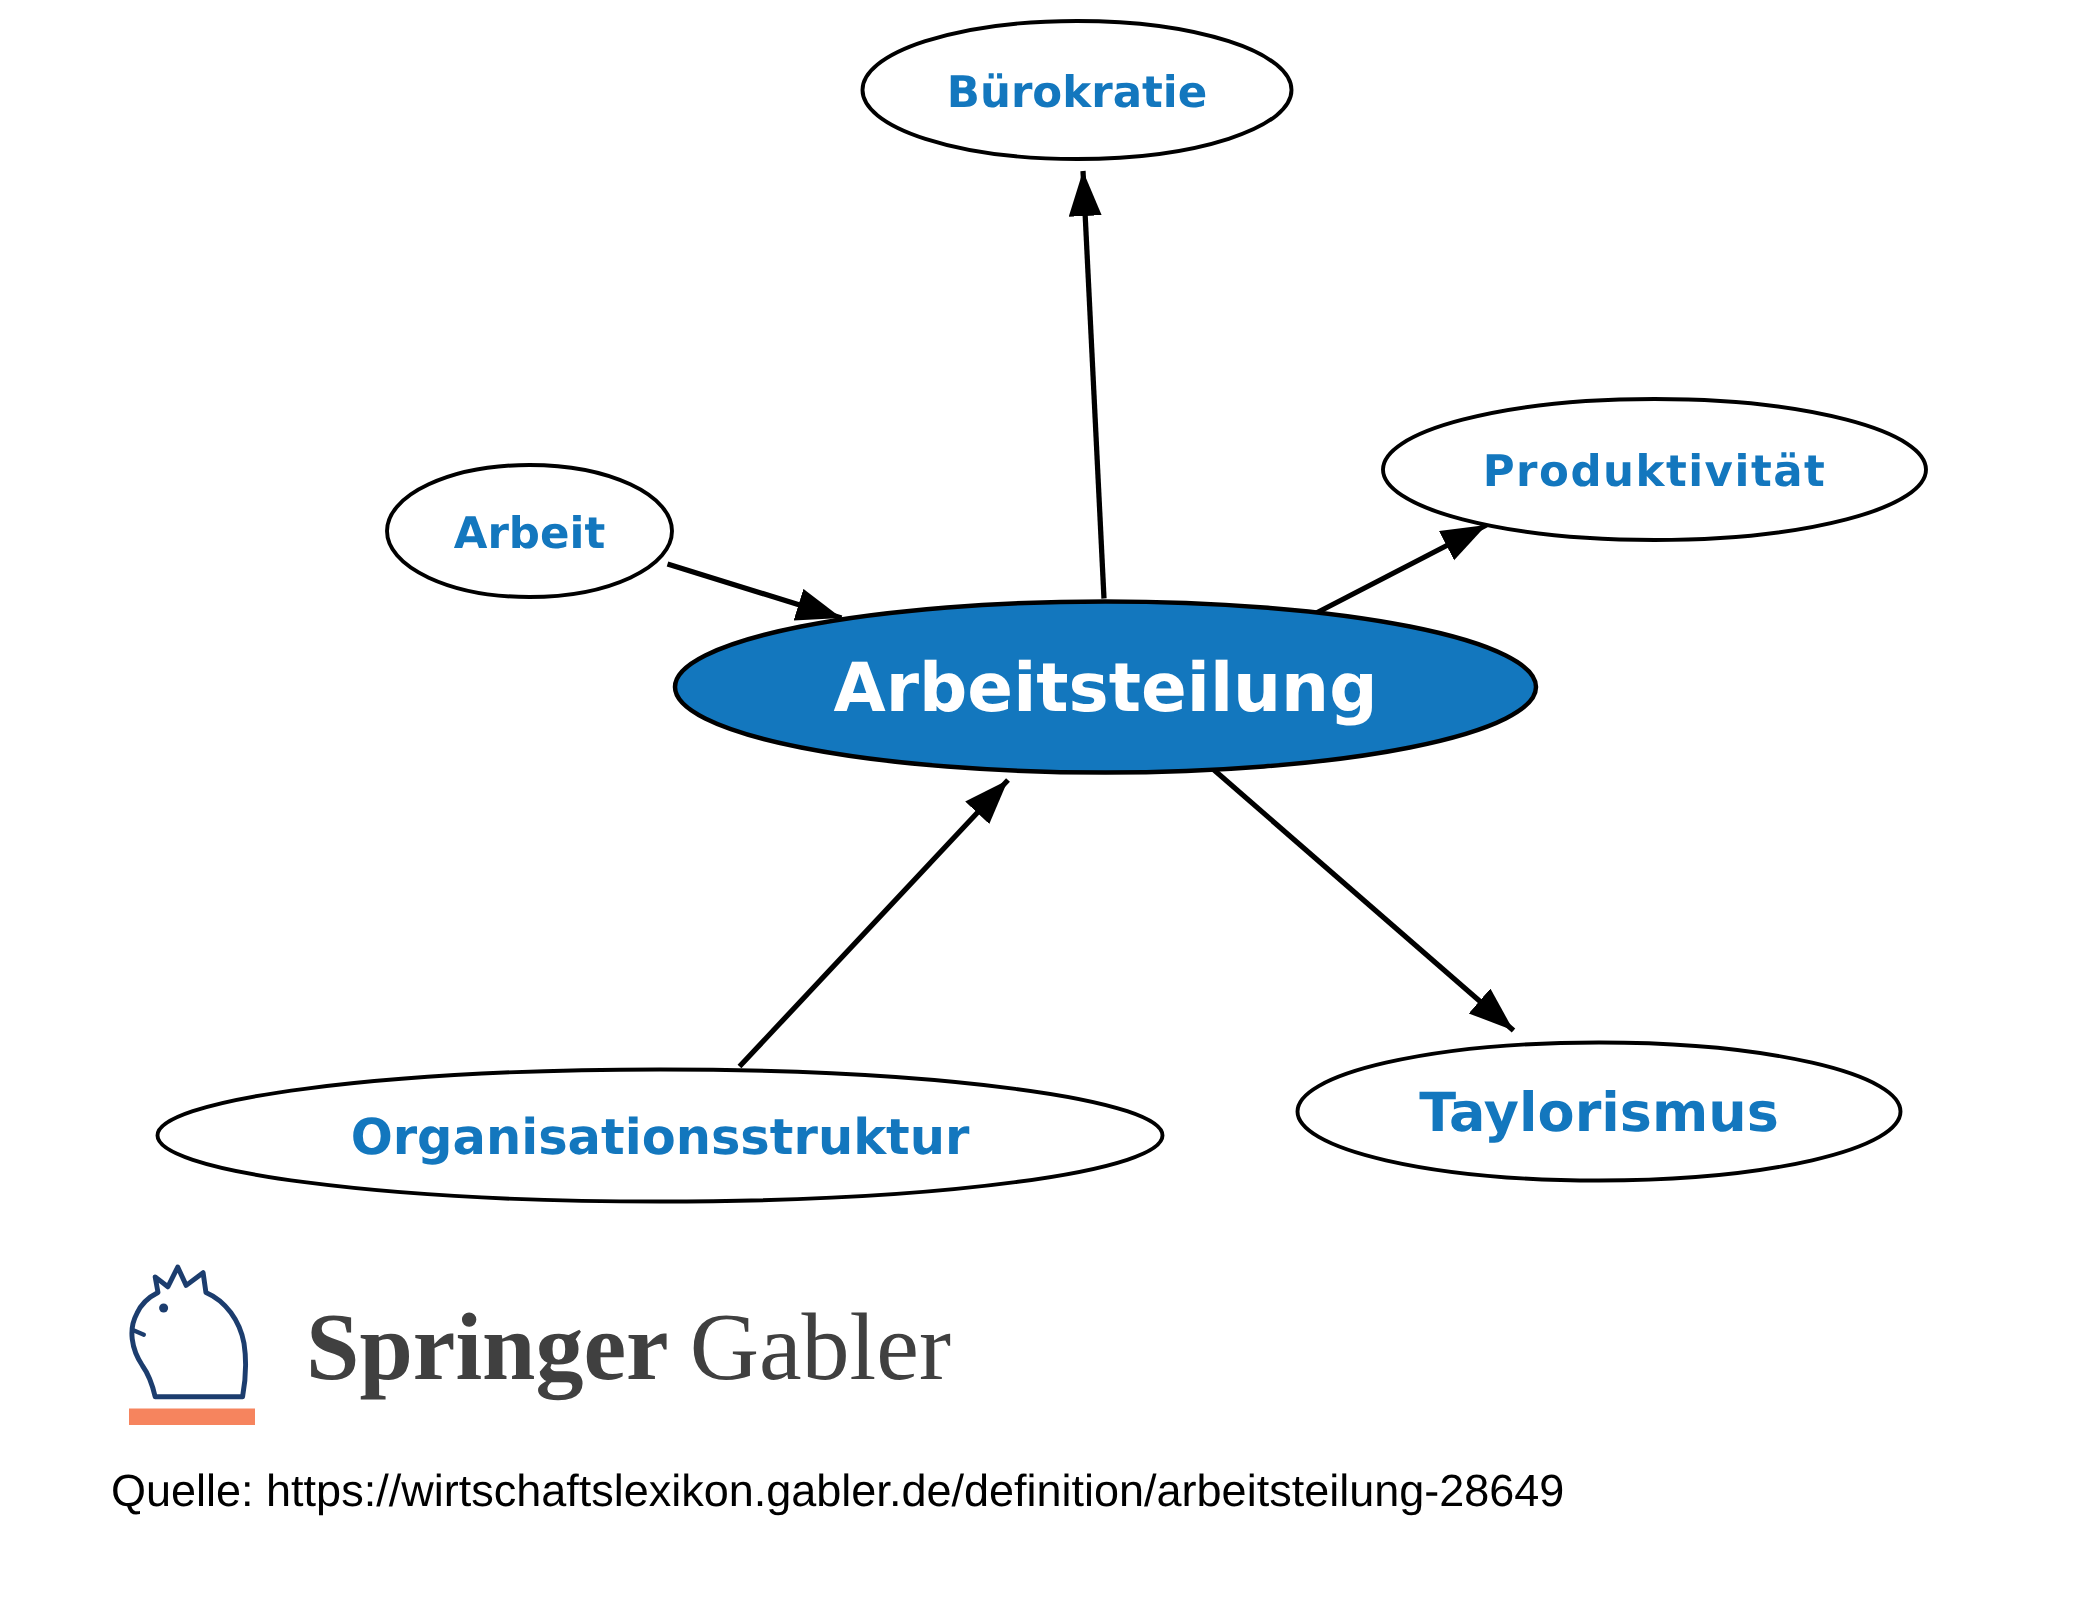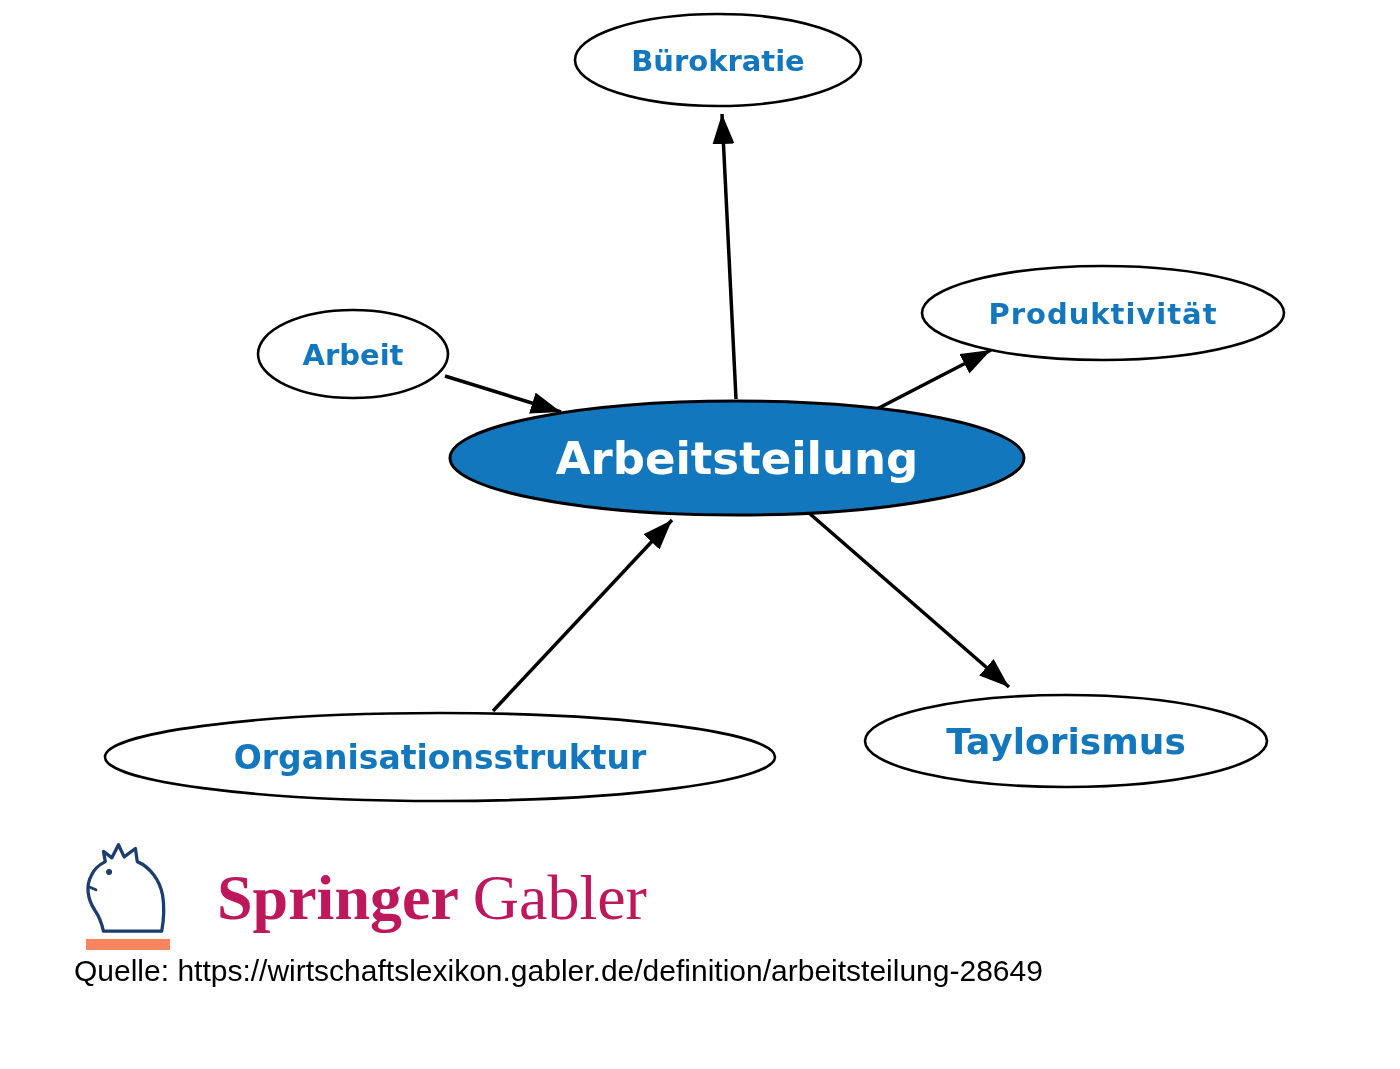--- a/index.html
+++ b/index.html
@@ -59,40 +59,40 @@
     width: 100px;
   }
   .logo-underline {
     margin-left: 10px;
     margin-top: 1px;
     width: 84px;
     height: 11px;
     background: #f6845e;
   }
   .wordmark {
-    margin-left: 41px;
+    margin-left: 28px;
     margin-top: 26px;
     font-family: "Liberation Serif", serif;
     font-size: 64px;
     line-height: 1;
-    color: #be185d;
+    color: #404040;
     white-space: nowrap;
   }
   .wordmark .springer {
     font-weight: 700;
   }
   .wordmark .gabler {
     font-weight: 400;
     margin-left: 14px;
   }
   
   .source {
     position: absolute;
     left: 74px;
-    top: 954px;
+    top: 978px;
     font-family: "Liberation Sans", sans-serif;
     font-size: 30px;
     color: #000000;
     white-space: nowrap;
   }
 </style>
 </head>
 <body>
 
 <div class="canvas">

